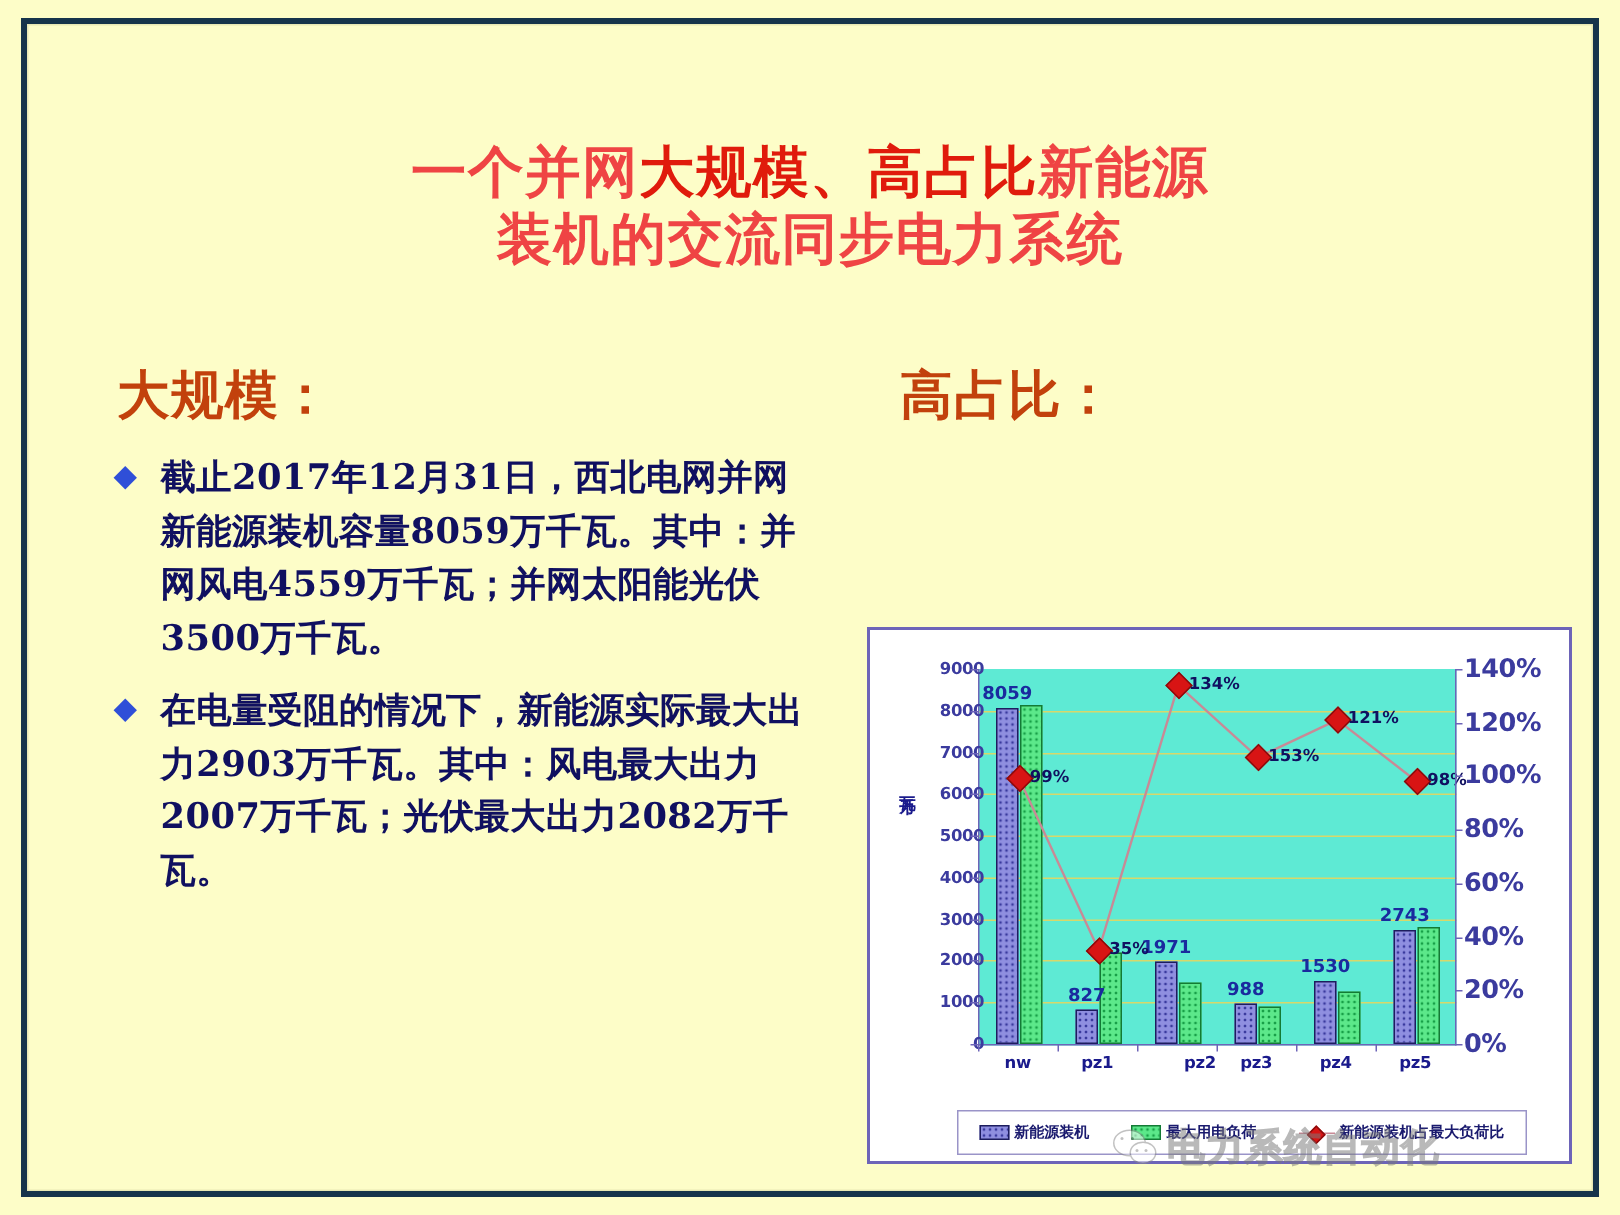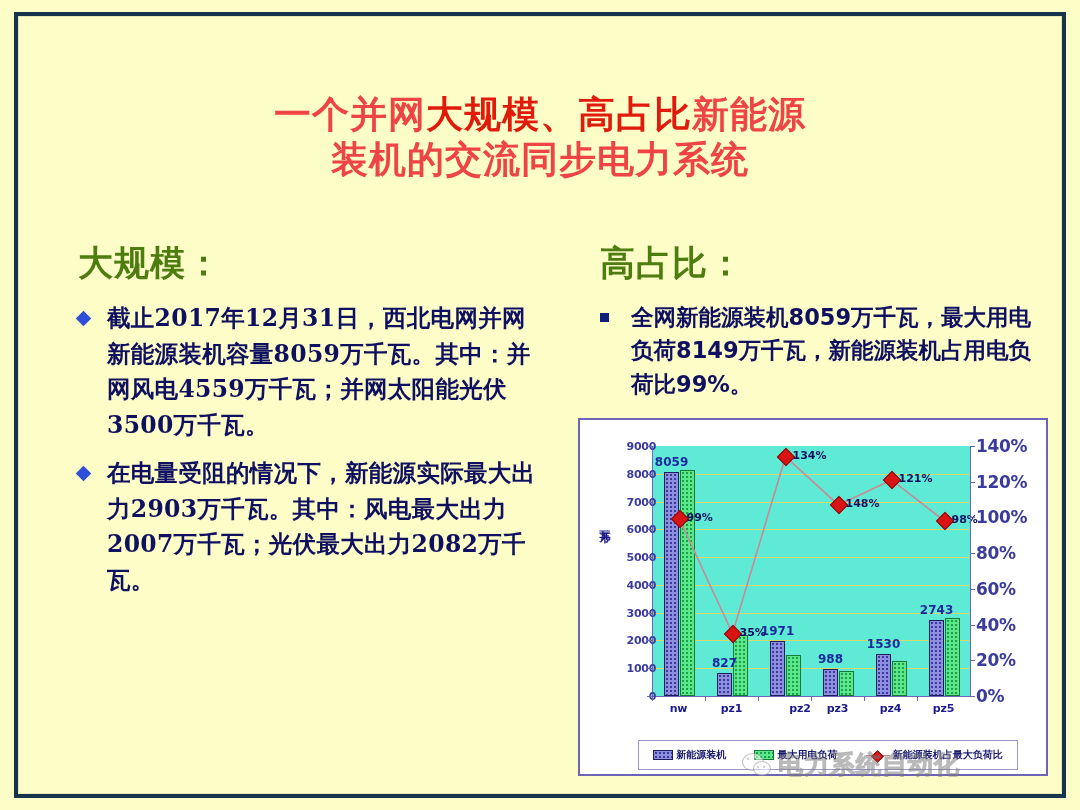--- a/index.html
+++ b/index.html
@@ -60,21 +60,21 @@
   }
   .col-right {
     position: absolute;
     left: 600px; top: 240px;
     width: 452px;
   }
   .col-head {
     font-family: "DejaVu Sans", sans-serif;
     font-weight: bold;
     font-size: 35px;
-    color: #4d7c0f;
+    color: #c2410c;
     margin: 0 0 14px 0;
     letter-spacing: 1px;
   }
 
   .bullet-row {
     display: flex;
     align-items: flex-start;
     margin-bottom: 12px;
   }
   .bullet-diamond {
@@ -362,24 +362,20 @@
 
     <div class="bullet-row">
       <span class="bullet-diamond"></span>
       <span class="bullet-text">在电量受阻的情况下，新能源实际最大出力2903万千瓦。其中：风电最大出力2007万千瓦；光伏最大出力2082万千瓦。</span>
     </div>
   </div>
 
   <div class="col-right">
     <div class="col-head">高占比：</div>
 
-    <div class="bullet-row">
-      <span class="bullet-square"></span>
-      <span class="right-text">全网新能源装机8059万千瓦，最大用电负荷8149万千瓦，新能源装机占用电负荷比99%。</span>
-    </div>
   </div>
 
   <div class="chart-frame">
     <div class="chart-area">
       <div class="yaxis-title">万千瓦</div>
       <div class="plot" id="plot">
           <div class="gridline" style="top: 222.222px;"></div>
           <div class="gridline" style="top: 194.444px;"></div>
           <div class="gridline" style="top: 166.667px;"></div>
           <div class="gridline" style="top: 138.889px;"></div>
@@ -408,21 +404,21 @@
           <svg width="318" height="250" style="position: absolute; left: 0px; top: 0px;">
             <polyline points="26.5,73.2142857142857 79.5,187.5 132.5,10.714285714285694 185.5,58.928571428571445 238.5,33.928571428571416 291.5,75" fill="none" stroke="#c88a96" stroke-width="1.6"></polyline>
           </svg>
           <div class="marker" style="left: 26.5px; top: 73.2143px;"></div>
           <div class="pct-label" style="left: 33.5px; top: 65.2143px;">99%</div>
           <div class="marker" style="left: 79.5px; top: 187.5px;"></div>
           <div class="pct-label" style="left: 86.5px; top: 179.5px;">35%</div>
           <div class="marker" style="left: 132.5px; top: 10.7143px;"></div>
           <div class="pct-label" style="left: 139.5px; top: 2.71429px;">134%</div>
           <div class="marker" style="left: 185.5px; top: 58.9286px;"></div>
-          <div class="pct-label" style="left: 192.5px; top: 50.9286px;">148%</div>
+          <div class="pct-label" style="left: 192.5px; top: 50.9286px;">153%</div>
           <div class="marker" style="left: 238.5px; top: 33.9286px;"></div>
           <div class="pct-label" style="left: 245.5px; top: 25.9286px;">121%</div>
           <div class="marker" style="left: 291.5px; top: 75px;"></div>
           <div class="pct-label" style="left: 298.5px; top: 67px;">98%</div>
         </div>
       <div id="axes-layer">
           <div class="ytick" style="top: 268px;">0</div>
           <div class="tick-mark" style="top: 268px; left: 57px;"></div>
           <div class="ytick" style="top: 240.222px;">1000</div>
           <div class="tick-mark" style="top: 240.222px; left: 57px;"></div>

